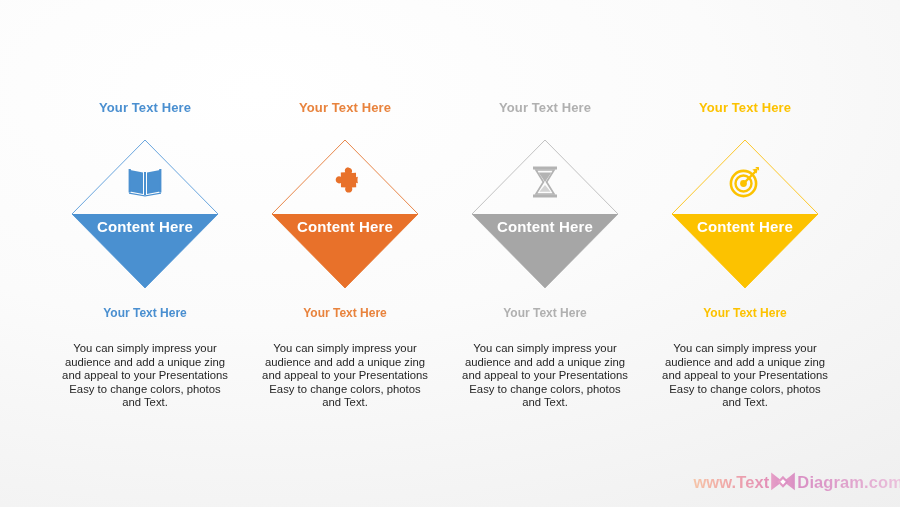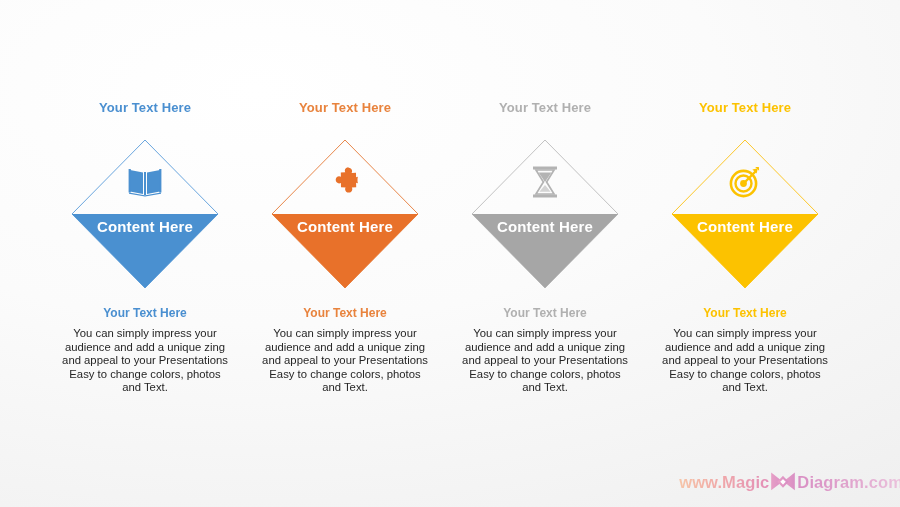--- a/index.html
+++ b/index.html
@@ -102,21 +102,21 @@
     top: 306px;
     left: 0;
     width: 200px;
     text-align: center;
     font-size: 12px;
     font-weight: bold;
     line-height: 15px;
   }
   .body-text {
     position: absolute;
-    top: 327px;
+    top: 342px;
     left: 14px;
     width: 172px;
     text-align: center;
     font-size: 11.3px;
     line-height: 13.5px;
     color: #262626;
   }
 
   
   .watermark {
@@ -255,21 +255,21 @@
         <div class="content-label">Content Here</div>
       </div>
 
       <div class="bottom-title" style="color:#fcc200">Your Text Here</div>
       <div class="body-text">You can simply impress your audience and add a unique zing and appeal to your Presentations Easy to change colors, photos and Text.</div>
     </div>
 
   </div>
 
   <div class="watermark">
-    <span class="wm-a">www.Magic</span>
+    <span class="wm-a">www.Text</span>
     <span class="wm-logo">
       <svg width="26" height="22" viewBox="0 0 26 22">
         <defs>
           <linearGradient id="wmg" x1="0" y1="0" x2="1" y2="0">
             <stop offset="0" stop-color="#e79fc6"></stop>
             <stop offset="1" stop-color="#d98fc4"></stop>
           </linearGradient>
         </defs>
         <path d="M1.2 1.6 L12.6 10.4 L1.2 19.2 Z" fill="url(#wmg)"></path>
         <path d="M24.8 1.6 L13.4 10.4 L24.8 19.2 Z" fill="url(#wmg)"></path>

